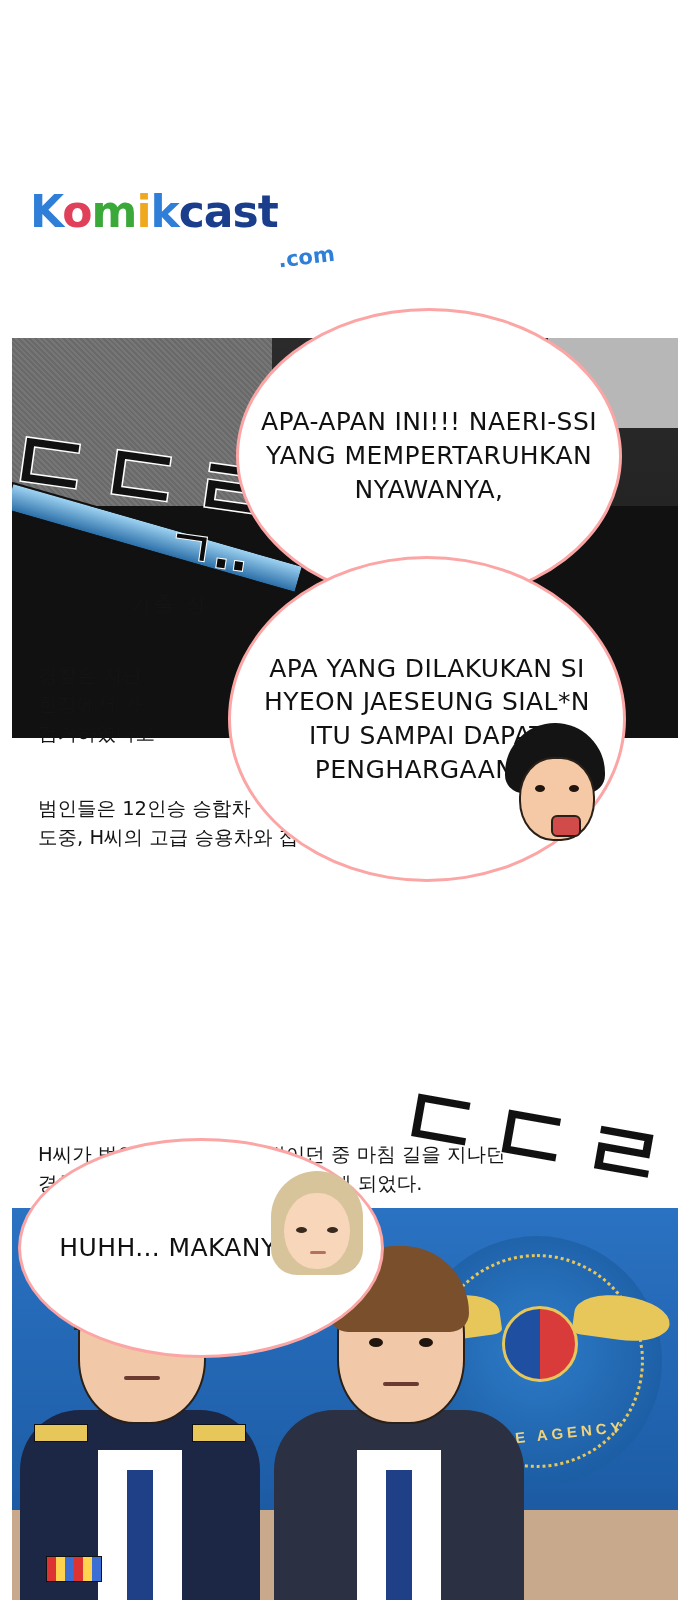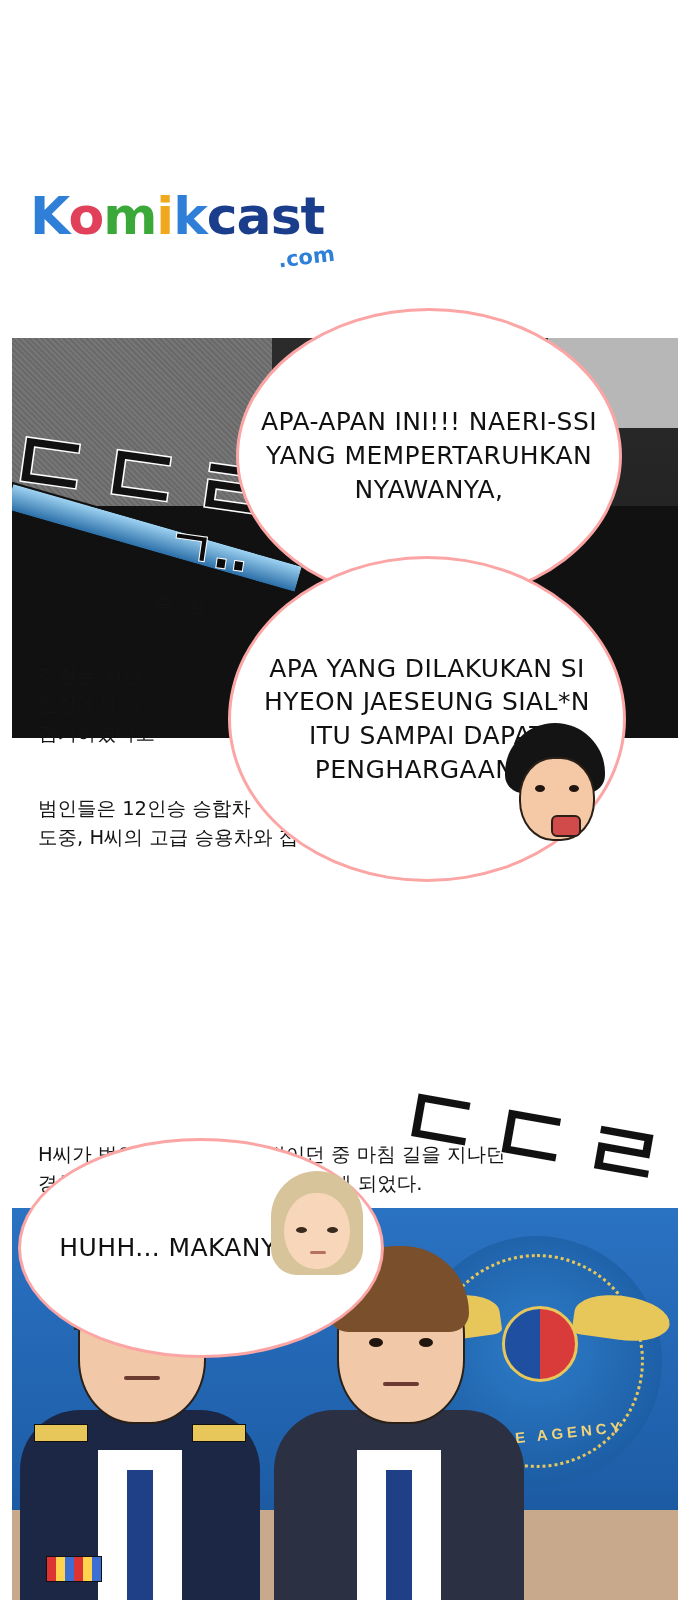--- a/index.html
+++ b/index.html
@@ -23,21 +23,21 @@
     position: absolute;
     left: 30px;
     top: 190px;
     width: 330px;
     height: 90px;
     user-select: none;
   }
   .logo-text {
     font-family: "DejaVu Sans", sans-serif;
     font-weight: bold;
-    font-size: 52px;
+    font-size: 44px;
     letter-spacing: -1px;
     line-height: 1;
     white-space: nowrap;
   }
   .logo-k { color: #2f7fd8; }
   .logo-o { color: #e0405a; }
   .logo-m { color: #3aa93a; }
   .logo-i { color: #f0a81e; }
   .logo-k2 { color: #2f7fd8; }
   .logo-cast { color: #1b3e8c; }

